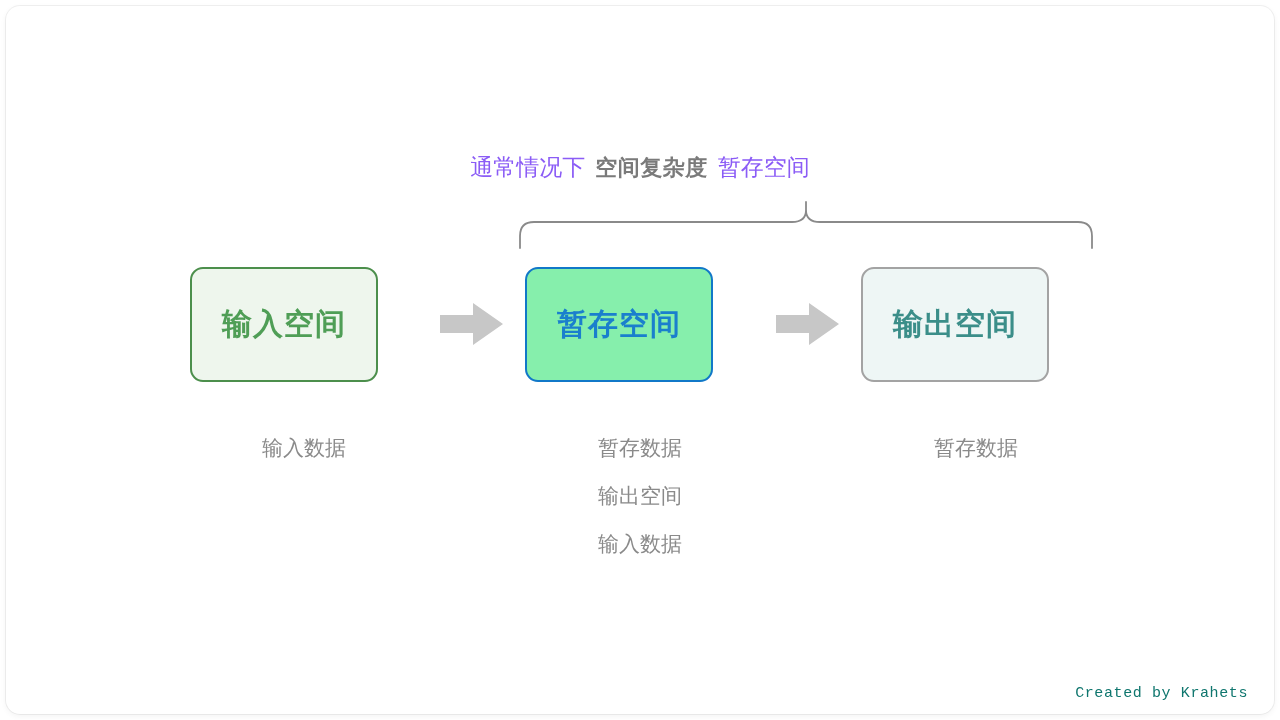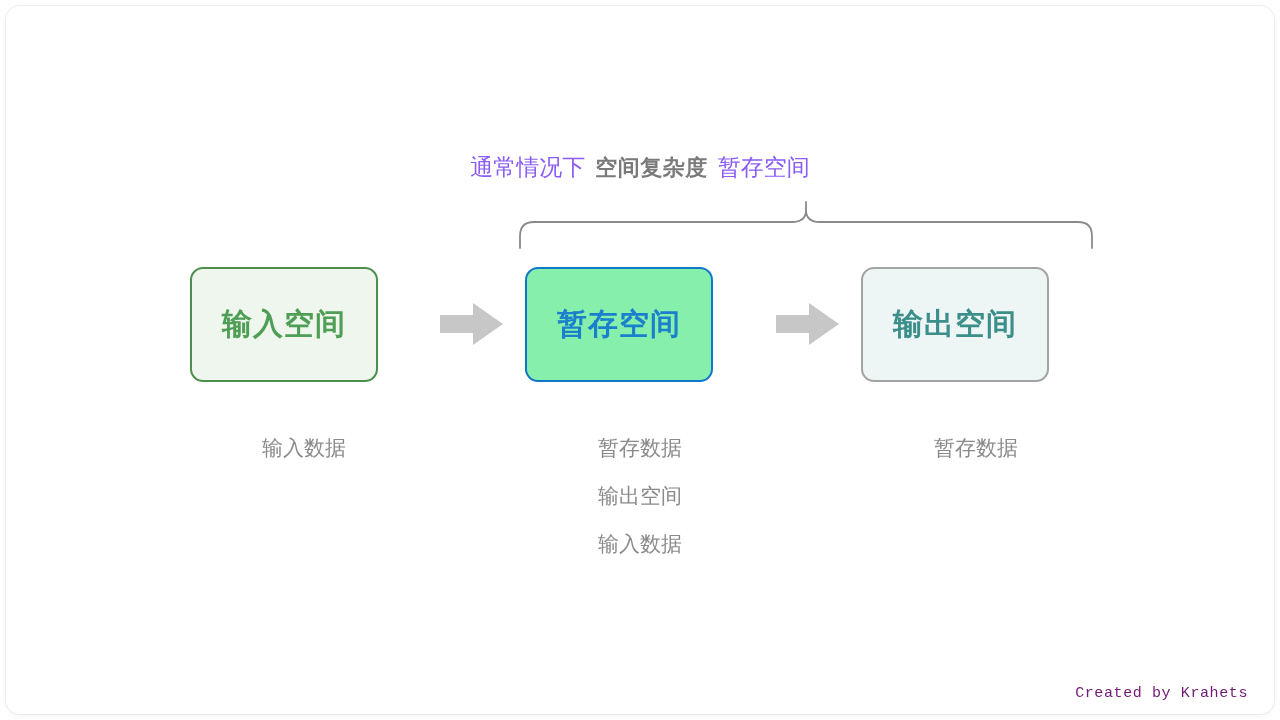--- a/index.html
+++ b/index.html
@@ -125,21 +125,21 @@
   .caption-input  { left: 174px; }
   .caption-temp   { left: 510px; }
   .caption-output { left: 846px; }
   .caption-line { white-space: nowrap; }
 
   
   .footer {
     position: absolute;
     right: 32px;
     bottom: 18px;
-    color: #701a75;
+    color: #0f766e;
     font-family: "Liberation Mono", "DejaVu Sans Mono", monospace;
     font-size: 15px;
     letter-spacing: 0.6px;
     white-space: nowrap;
   }
 </style>
 </head>
 <body>
 
 <div id="canvas">

